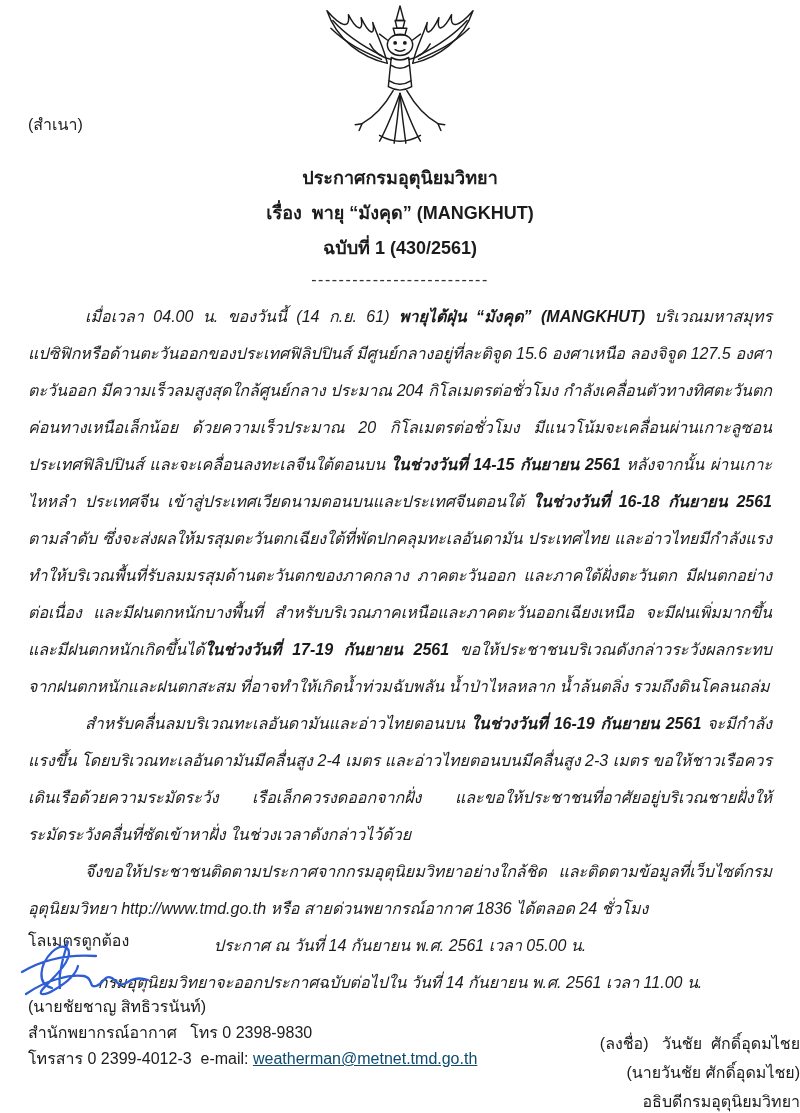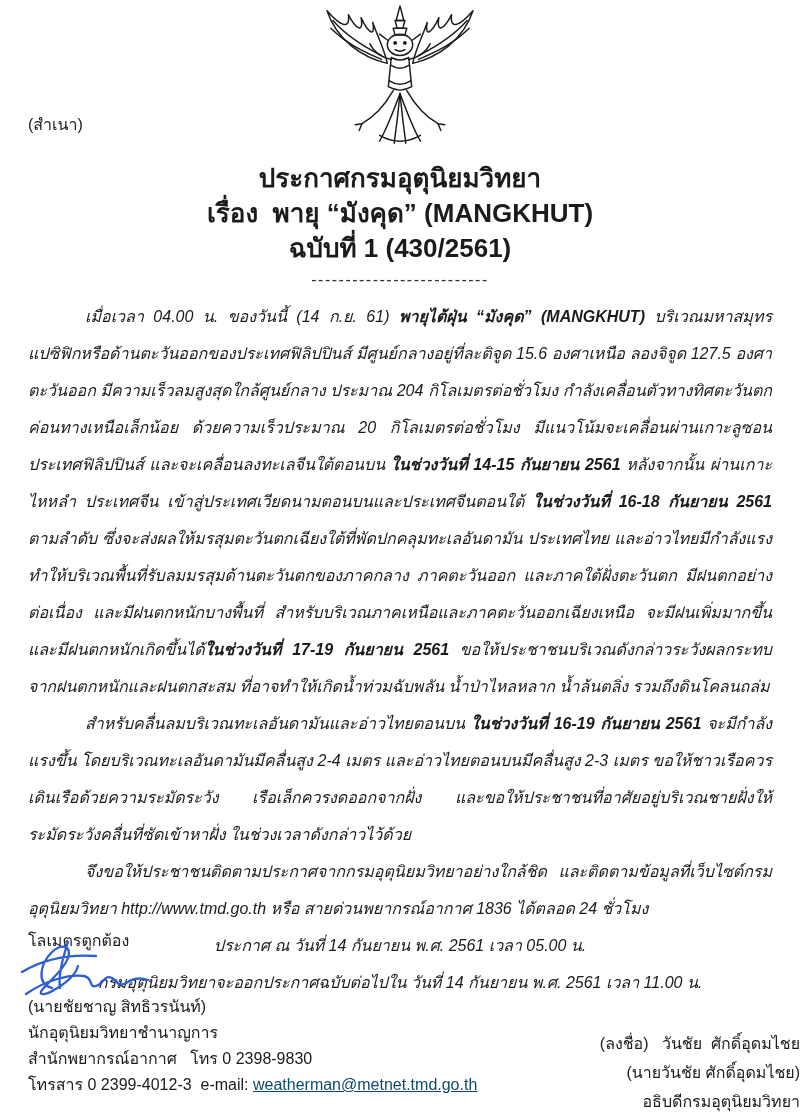--- a/index.html
+++ b/index.html
@@ -1,21 +1,21 @@
 <!DOCTYPE html>
 <html><head>
 <meta charset="utf-8">
 <style>
   html,body{margin:0;padding:0;background:#ffffff;}
   .page{position:relative;width:800px;height:1113px;background:#fff;overflow:hidden;
         font-family:"Liberation Sans","DejaVu Sans",sans-serif;color:#1b1b1b;font-size:16px;}
   .emblem-wrap{text-align:center;padding-top:3px;height:150px;}
   .copy-note{position:absolute;top:112px;left:28px;font-size:16px;}
   .title-block{text-align:center;margin-top:8px;}
-  .title-line{font-weight:700;font-size:26px;line-height:35px;}
+  .title-line{font-weight:700;font-size:18px;line-height:35px;}
   .separator{text-align:center;letter-spacing:1.5px;line-height:20px;margin-top:4px;color:#333;}
   .content{margin:8px 28px 0 28px;text-align:justify;line-height:37px;font-style:italic;}
   .content p{margin:0;text-indent:57px;}
   .b{font-weight:700;}
   .center-line{text-align:center;text-indent:0 !important;}
   .sign-block{text-align:right;margin-top:28px;line-height:29px;}
   .cert-block{position:absolute;left:28px;top:928px;line-height:26px;}
   .sig-svg{display:block;margin:-16px 0 -6px -10px;}
   .email-link{text-decoration:underline;color:#0c4a6e;cursor:pointer;}
   .u{white-space:pre;}
@@ -82,18 +82,17 @@
     <div>(นายวันชัย ศักดิ์อุดมไชย)</div>
     <div>อธิบดีกรมอุตุนิยมวิทยา</div>
   </div>
 
   <div class="cert-block">
     <div>โลเมตรตูกต้อง</div>
     <svg class="sig-svg" width="150" height="62" viewBox="0 0 150 62" aria-hidden="true">
       <path d="M34 50 C18 46 22 26 34 14 C44 5 54 8 50 20 C46 32 30 44 24 52 C20 57 26 58 36 52 C50 44 58 36 60 28 M50 4 C44 22 40 38 42 50 M4 34 C24 22 48 16 78 18 M8 56 C28 42 52 36 66 38 C76 40 70 50 78 48 C86 46 86 36 94 40 C100 44 100 50 110 44 C116 40 124 40 130 42" stroke="#2e5ed3" stroke-width="2.3" fill="none" stroke-linecap="round"></path>
     </svg>
     <div>(นายชัยชาญ สิทธิวรนันท์)</div>
-    <div>นักอุตุนิยมวิทยาชำนาญการ</div>
     <div class="u">สำนักพยากรณ์อากาศ&nbsp;&nbsp; โทร 0 2398-9830</div>
     <div><span class="u">โทรสาร 0 2399-4012-3&nbsp; e-mail: </span><span class="email-link">weatherman@metnet.tmd.go.th</span></div>
   </div>
 
 </div>
 
 </body></html>

